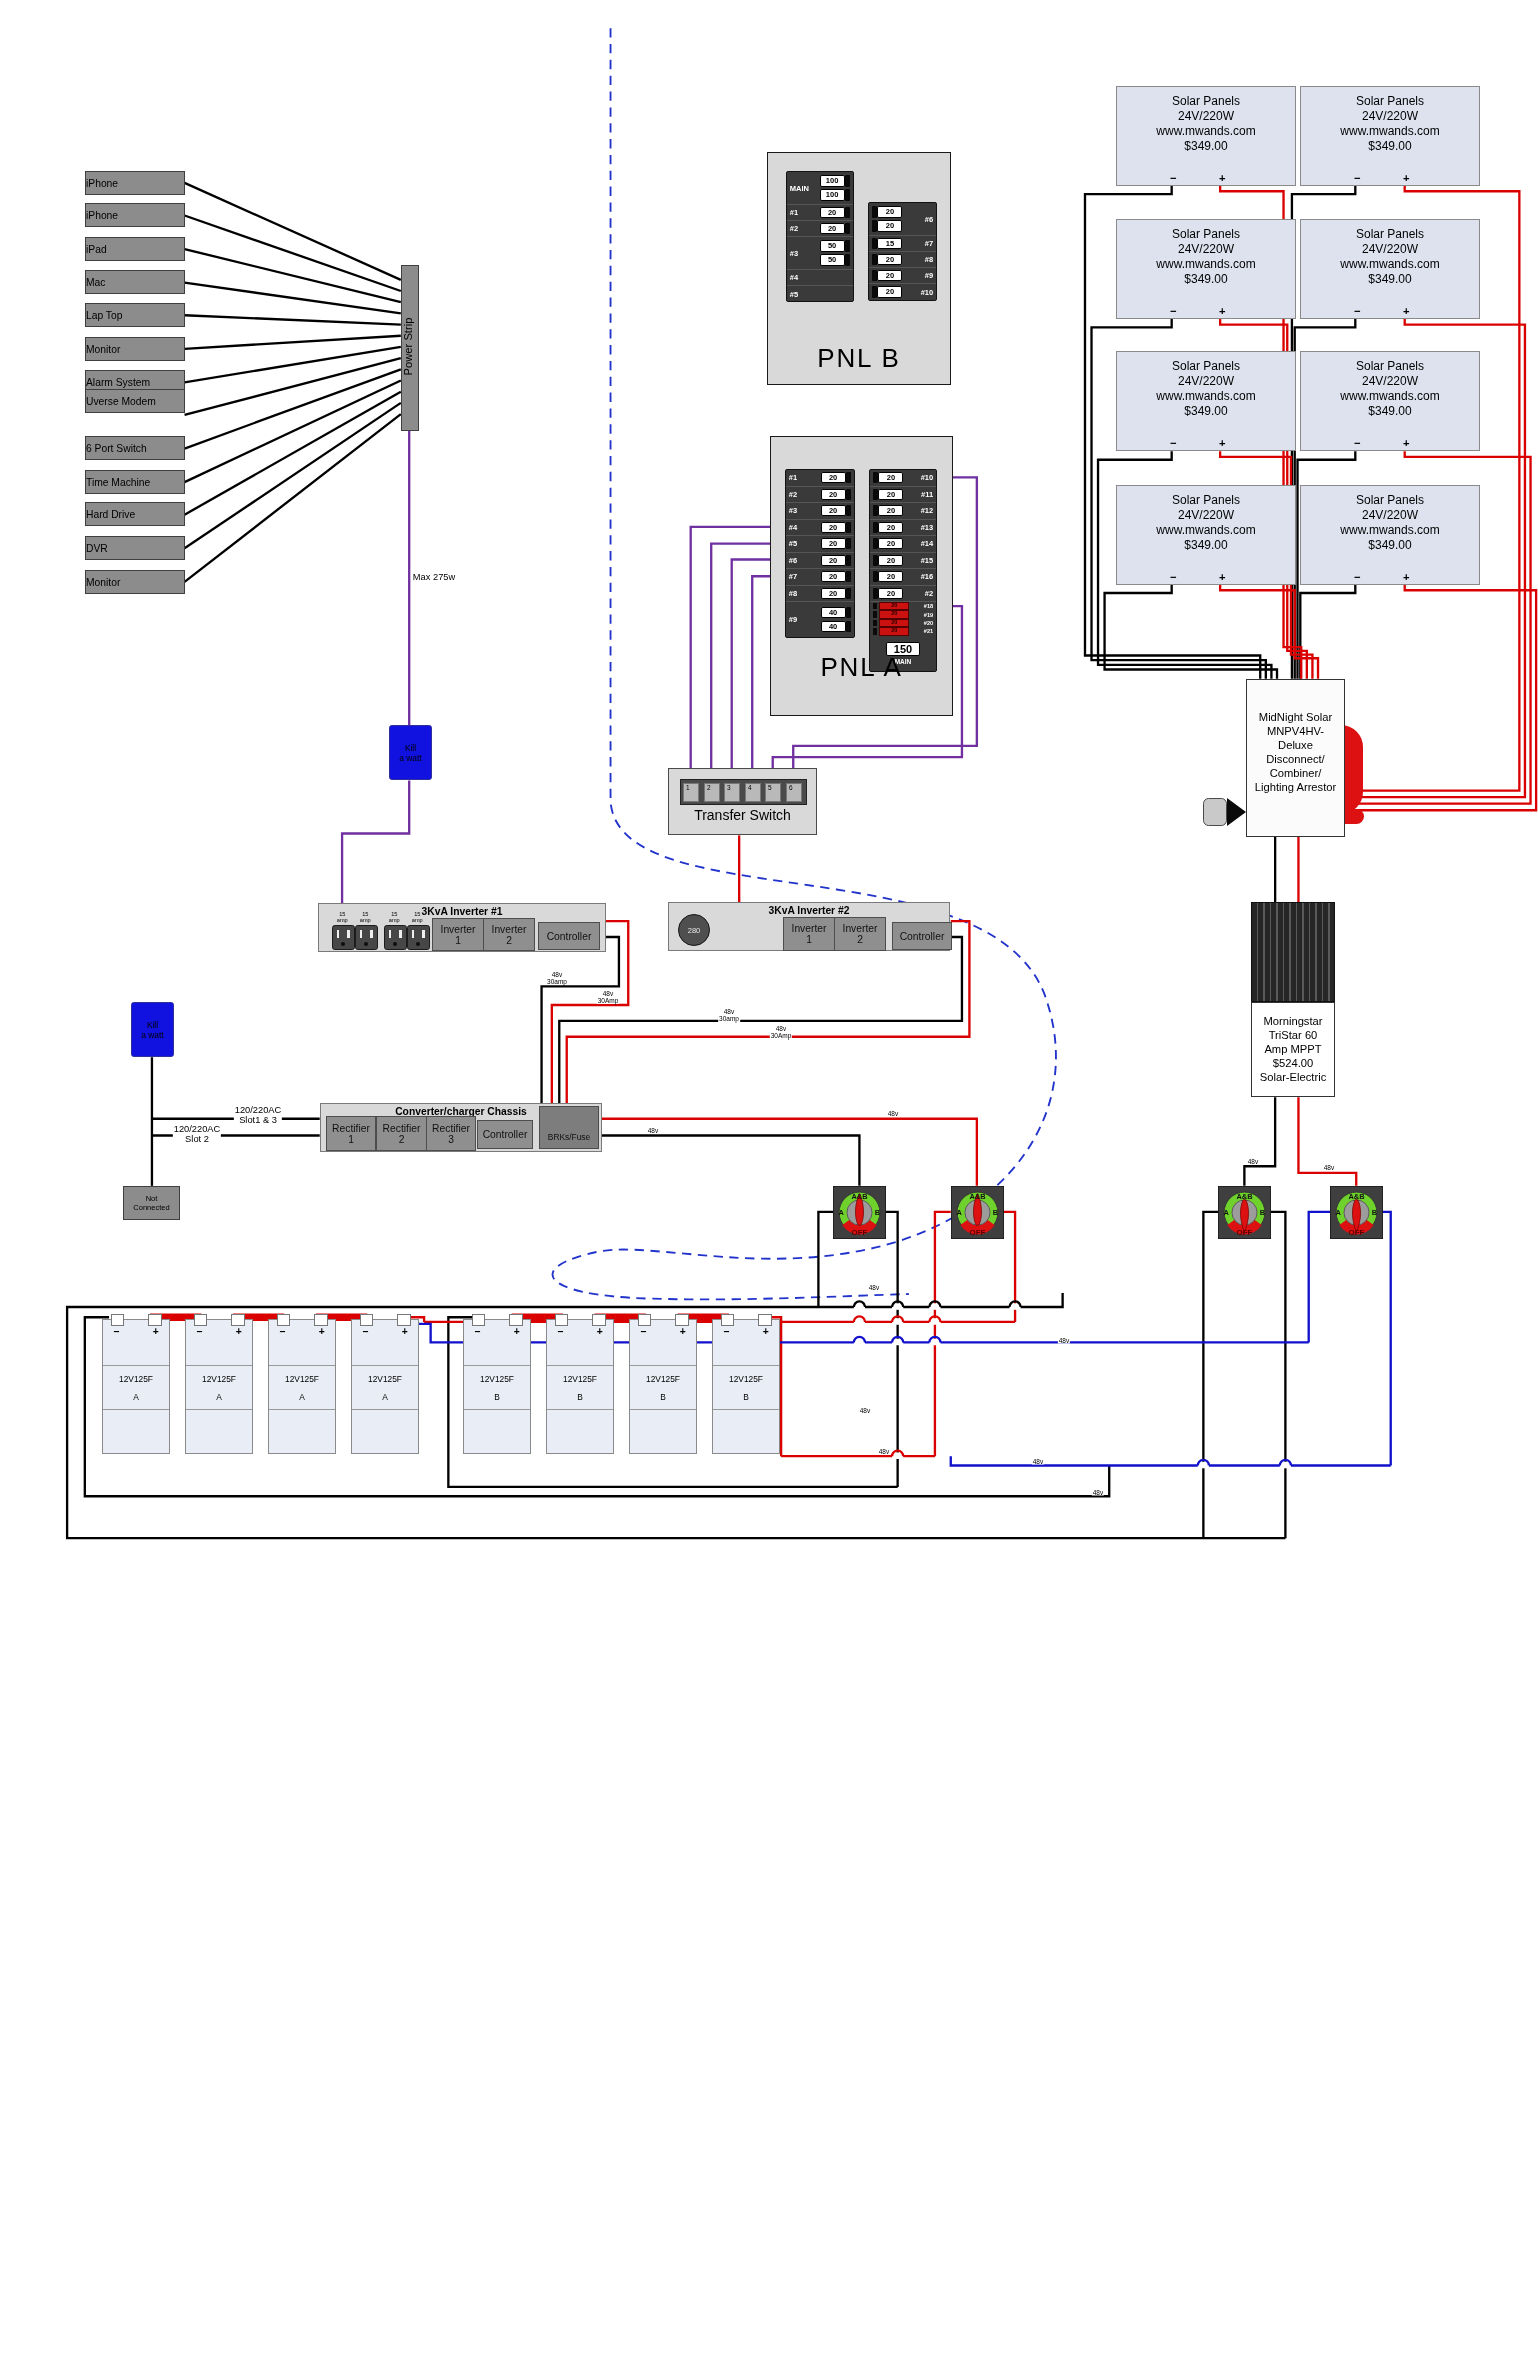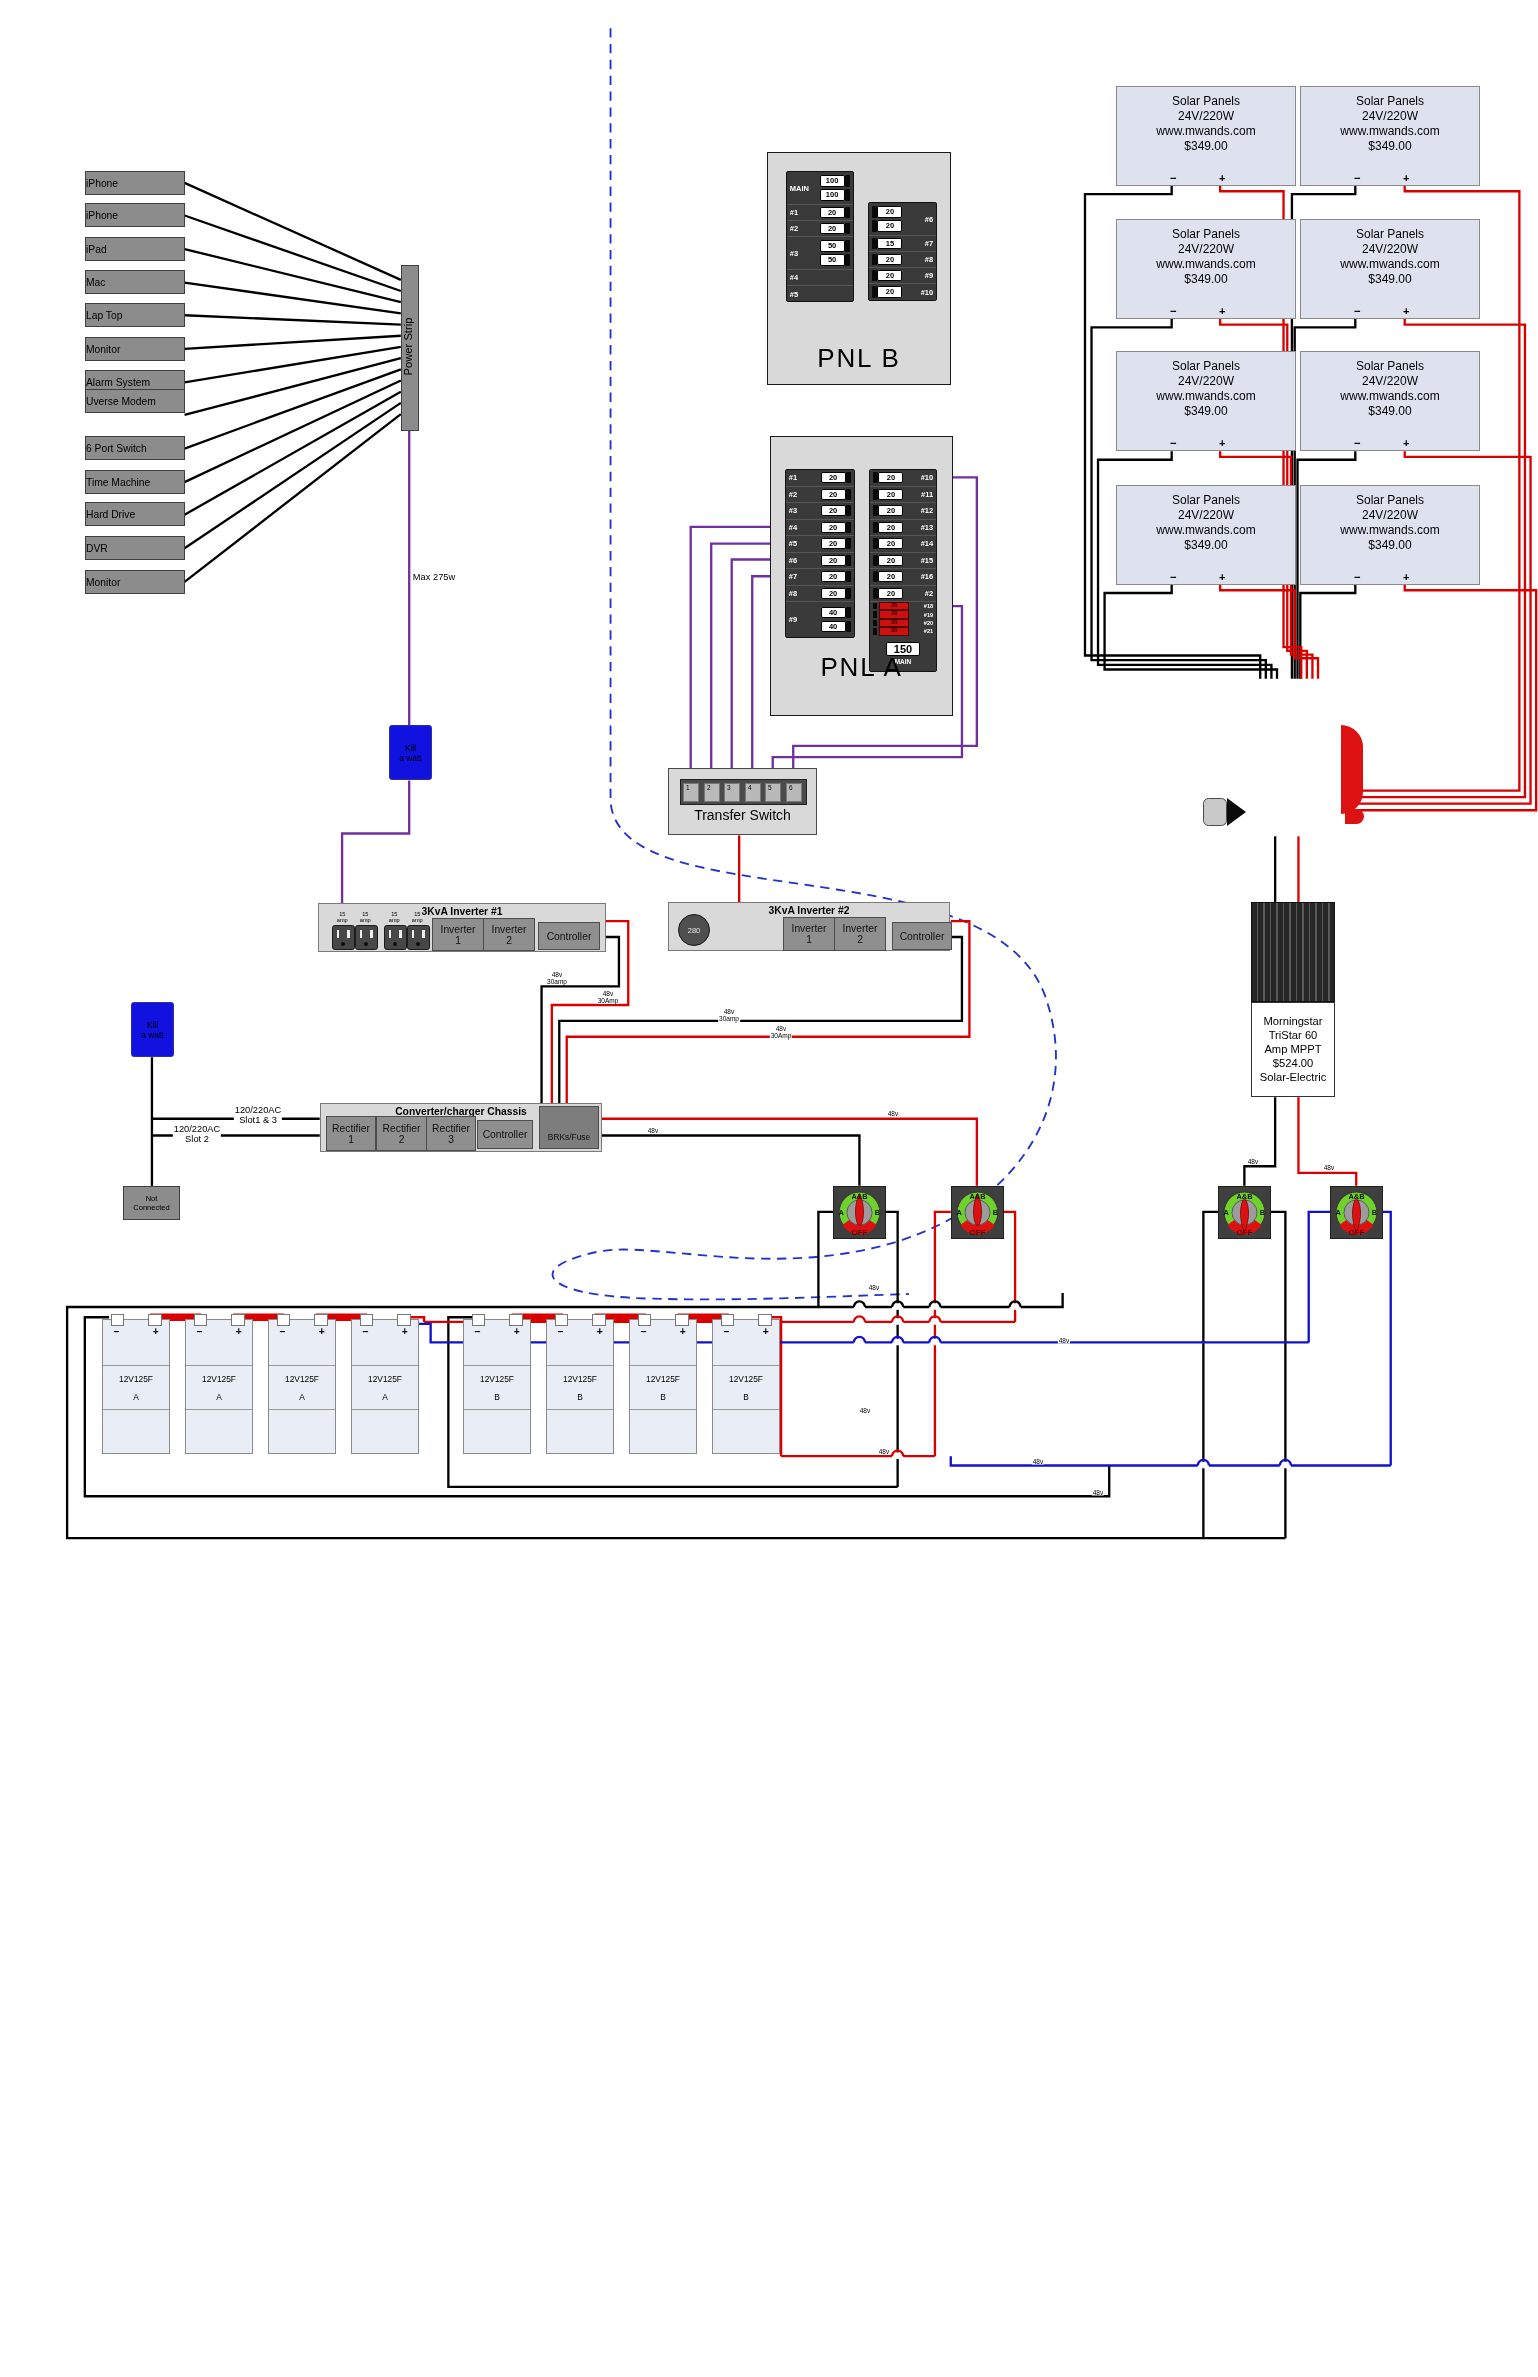--- a/index.html
+++ b/index.html
@@ -660,20 +660,26 @@
         <div>$349.00</div>
       </div>
       <span class="sterm" style="left:53px">−</span>
       <span class="sterm" style="left:102px">+</span>
     </div>
 
 <div class="comp handle"></div>
 <div class="comp hfoot"></div>
 <div class="comp arrestor"></div>
 <div class="comp arrtri"></div>
+<div class="comp mnpv pre">MidNight Solar
+MNPV4HV-
+Deluxe
+Disconnect/
+Combiner/
+Lighting Arrestor</div>
 <div class="comp mshs"></div>
 <div class="comp mslab pre">Morningstar
 TriStar 60
 Amp MPPT
 $524.00
 Solar-Electric</div>
 
 <svg class="comp" style="left:833px;top:1186px" width="53" height="53" viewBox="0 0 57 57">
   <rect x="0.5" y="0.5" width="56" height="56" fill="#3f3f3f" stroke="#1a1a1a"></rect>
   <circle cx="28.5" cy="28.5" r="22" fill="#6fd12c" stroke="#2e2e2e"></circle>

